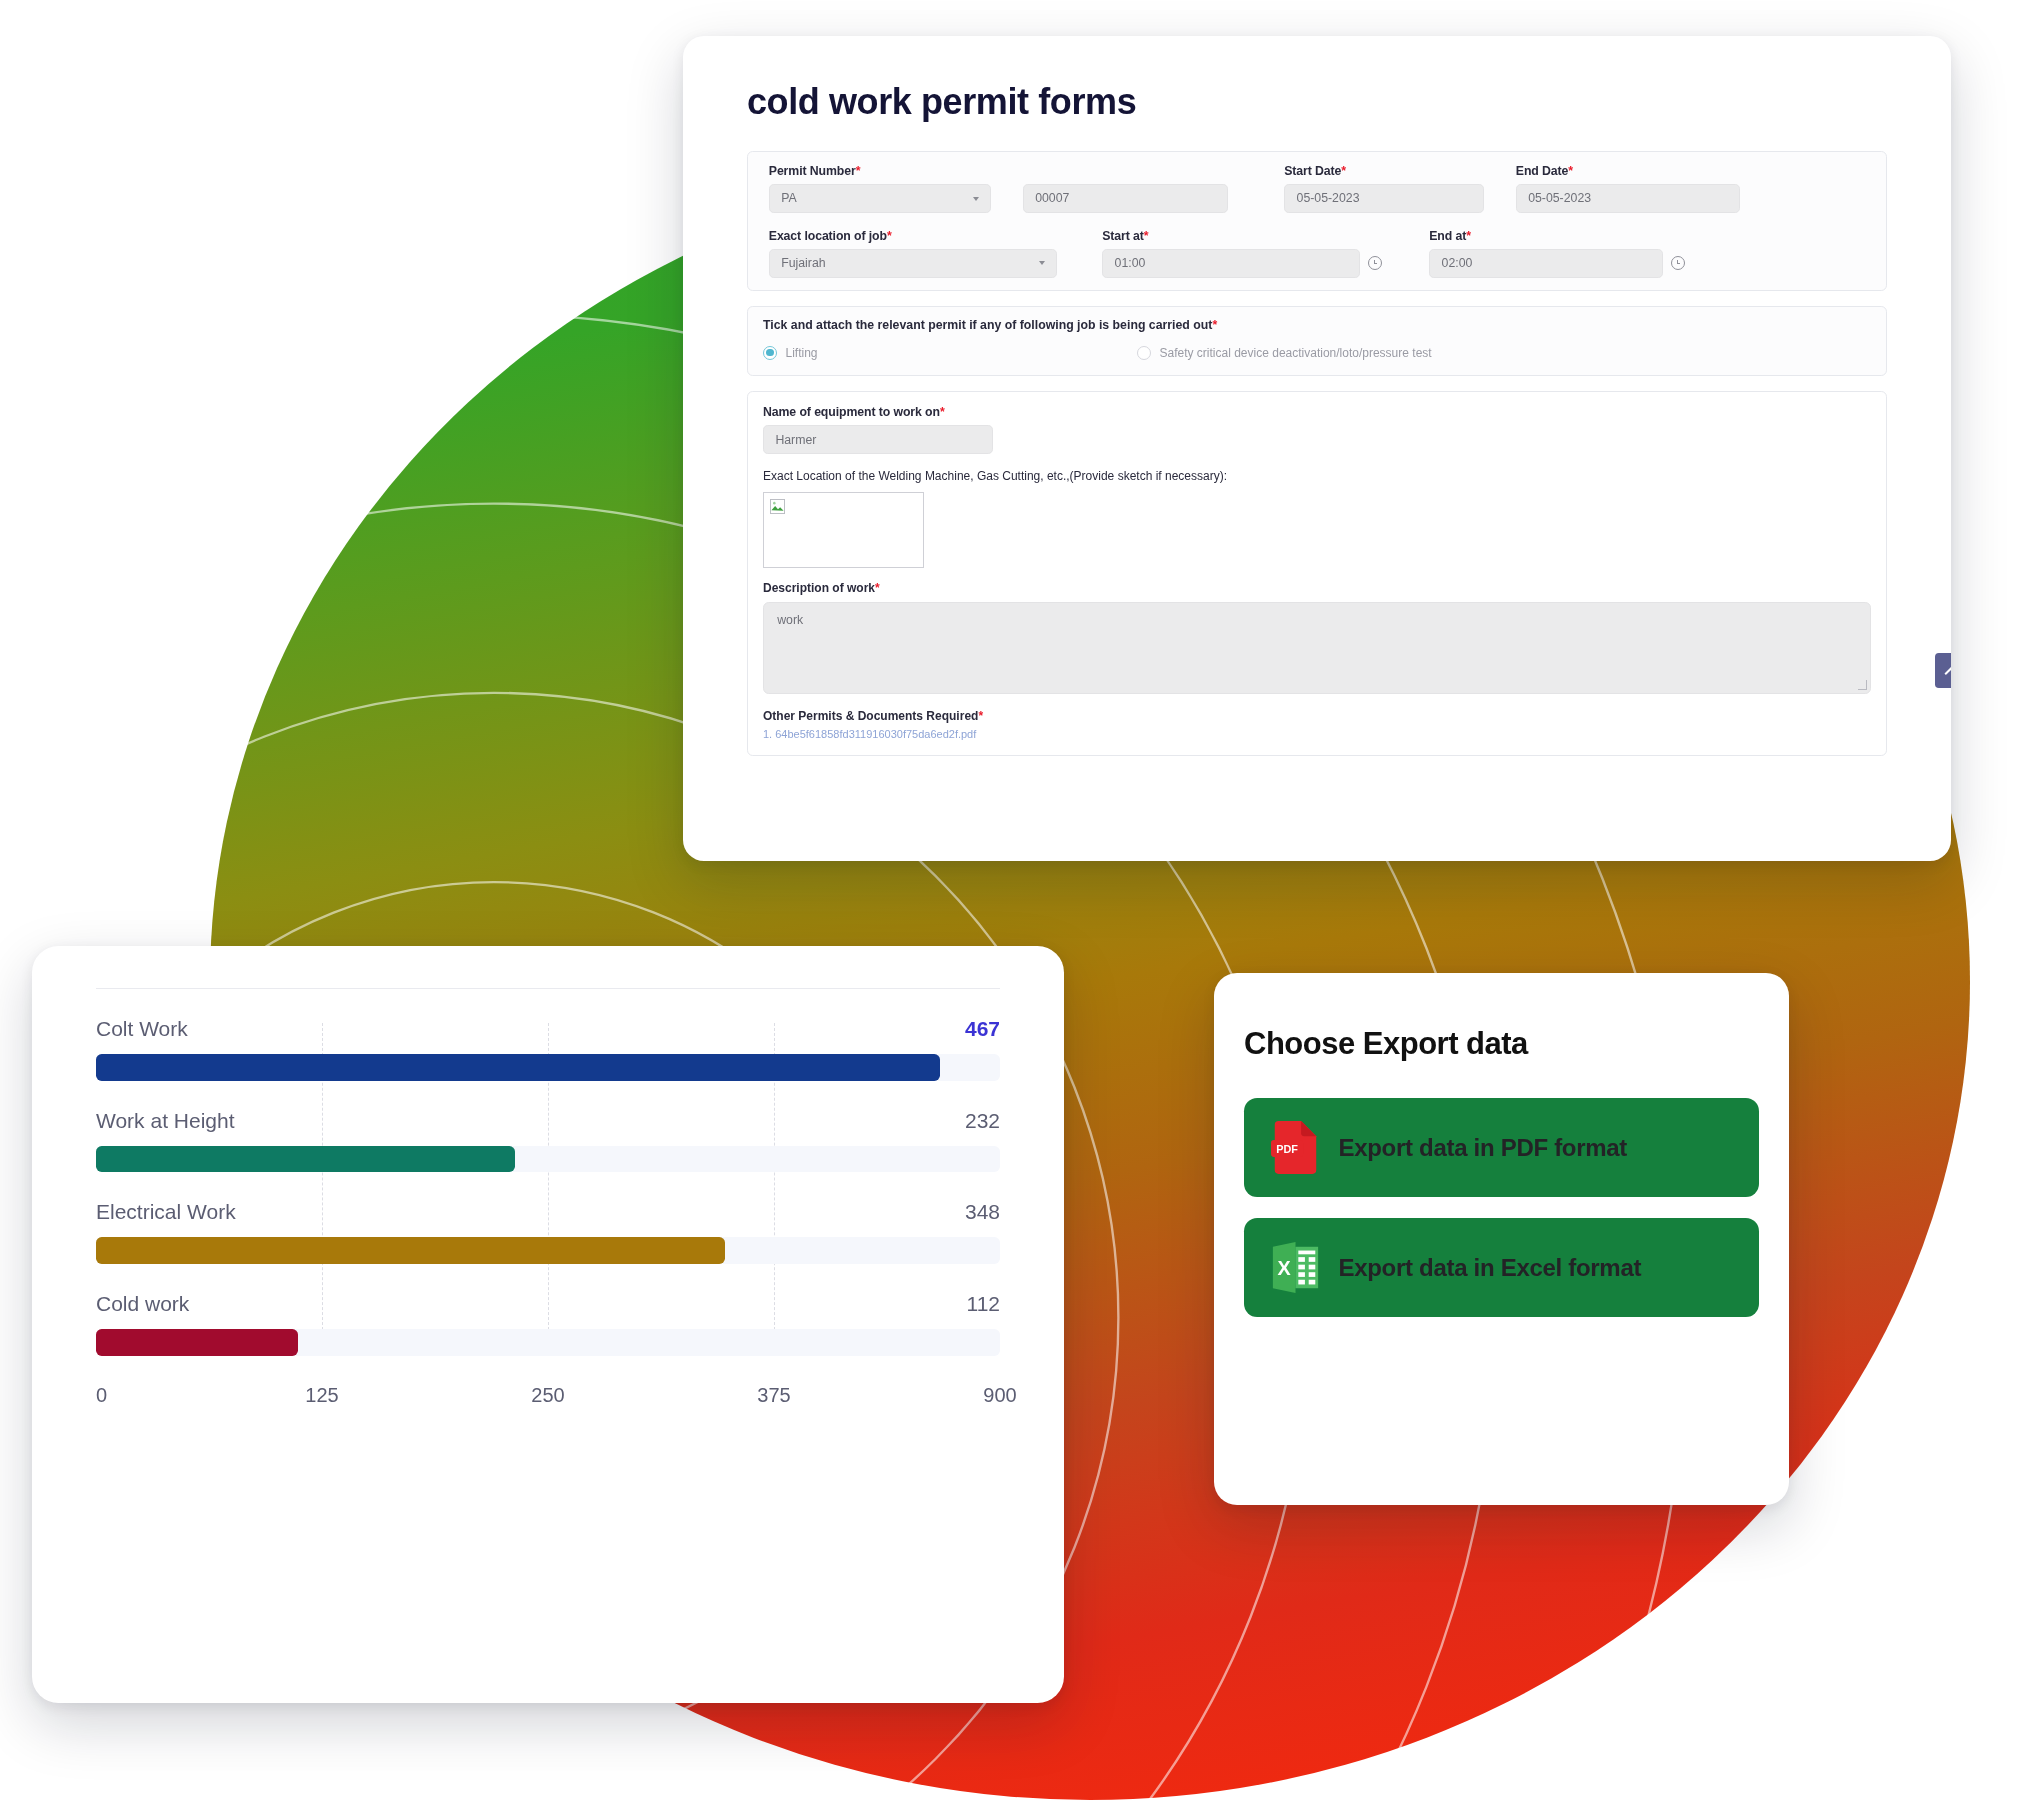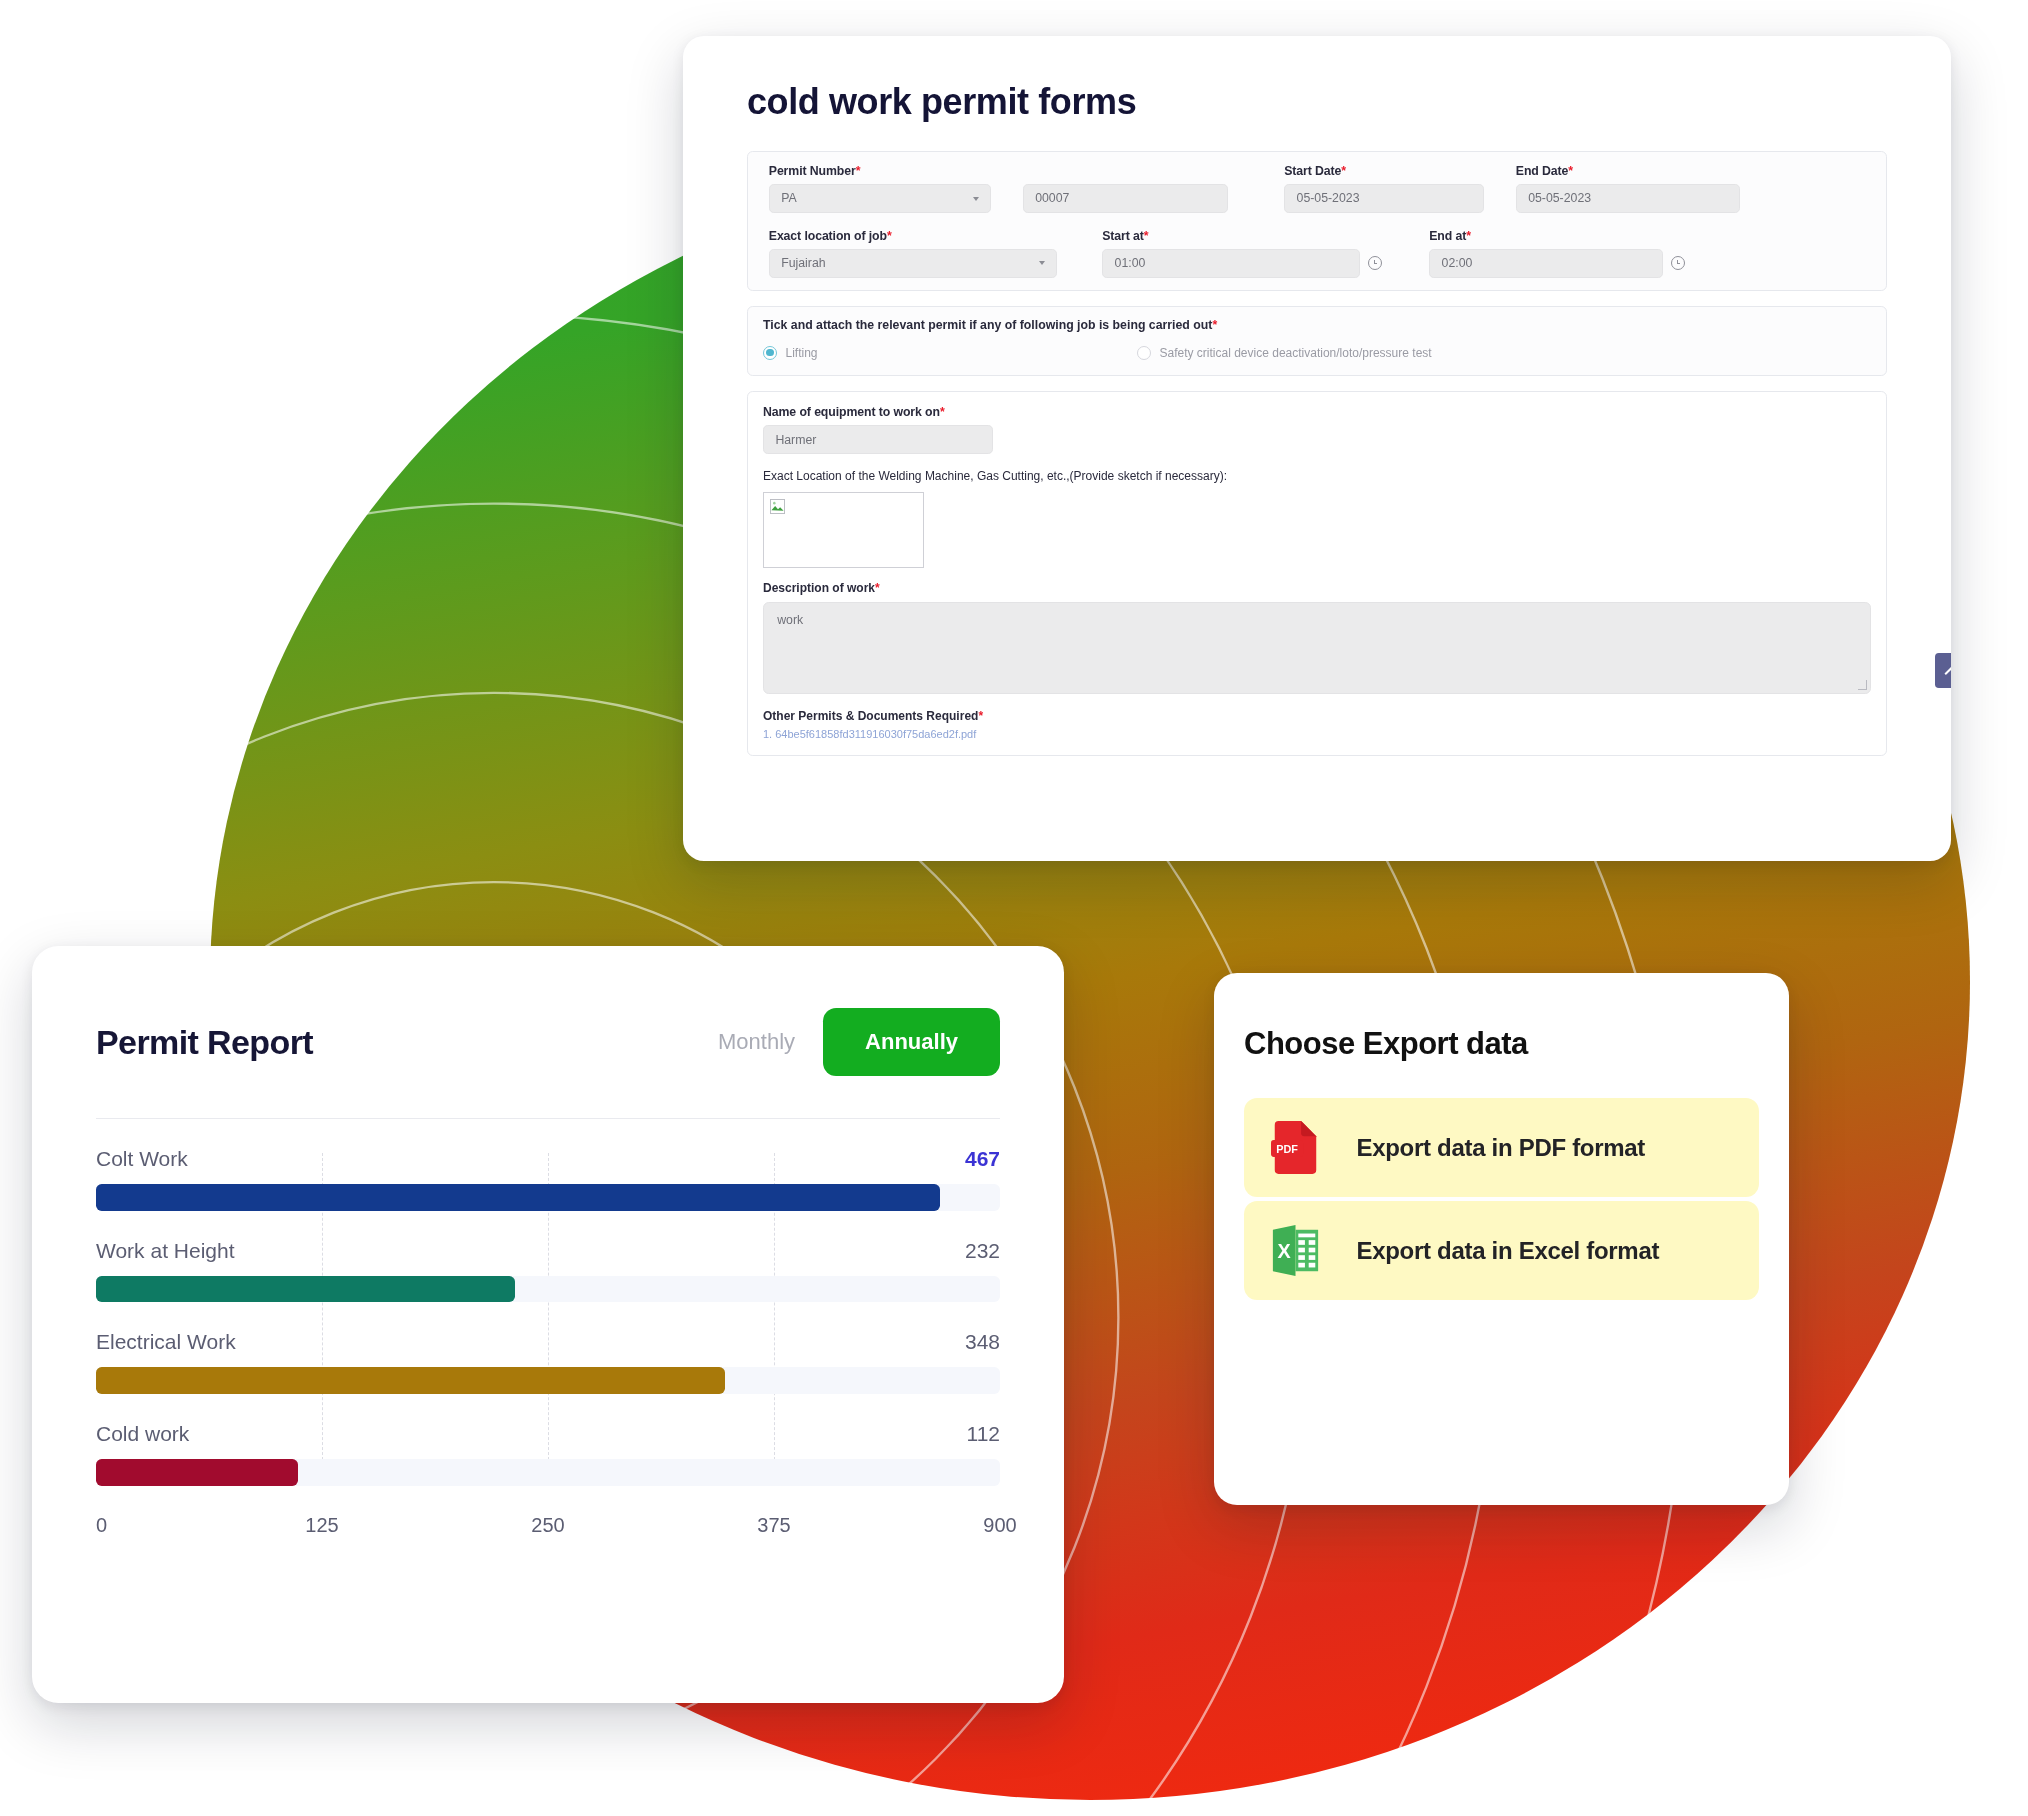--- a/index.html
+++ b/index.html
@@ -200,23 +200,23 @@
     left: 1214px; top: 973px; width: 575px; height: 532px;
     border-radius: 23px;
   }
   .ex-title {
     font-size: 31px; font-weight: 700; color: #111;
     letter-spacing: -0.5px;
     padding: 53px 0 0 30px;
   }
   .ex-list { padding: 36px 30px 0 30px; }
   .ex-item {
-    display: flex; align-items: center; gap: 37px;
-    background: #fef9c3; border-radius: 13.2px;
-    padding: 23px 26.5px; margin-bottom: 4px;
+    display: flex; align-items: center; gap: 19px;
+    background: #15803d; border-radius: 13.2px;
+    padding: 23px 26.5px; margin-bottom: 21px;
     cursor: pointer;
   }
   .ex-label { font-size: 24px; font-weight: 700; color: #232326; letter-spacing: -0.3px; }
   .ic { width: 49px; height: 53px; flex: 0 0 49px; }
 </style>
 </head>
 <body>
 
 <div class="stage">
 
@@ -339,27 +339,20 @@
         </div>
       </div>
 
       <div class="scroll-top-btn">
         <span class="chev-up"></span>
       </div>
     </div>
   </div>
 
   <div class="card" id="permit-report-card">
-    <div class="pr-head">
-      <div class="pr-title">Permit Report</div>
-      <div class="pr-toggle">
-        <span class="pr-monthly">Monthly</span>
-        <button class="pr-annually">Annually</button>
-      </div>
-    </div>
 
     <div class="chart">
       <div class="chart-divider"></div>
       <div class="chart-plot" id="chart-plot">
         <div class="gridlines" id="gridlines">
             <div class="gridline" style="left: 25%;"></div>
             <div class="gridline" style="left: 50%;"></div>
             <div class="gridline" style="left: 75%;"></div>
           </div>
         <div id="bar-rows">

